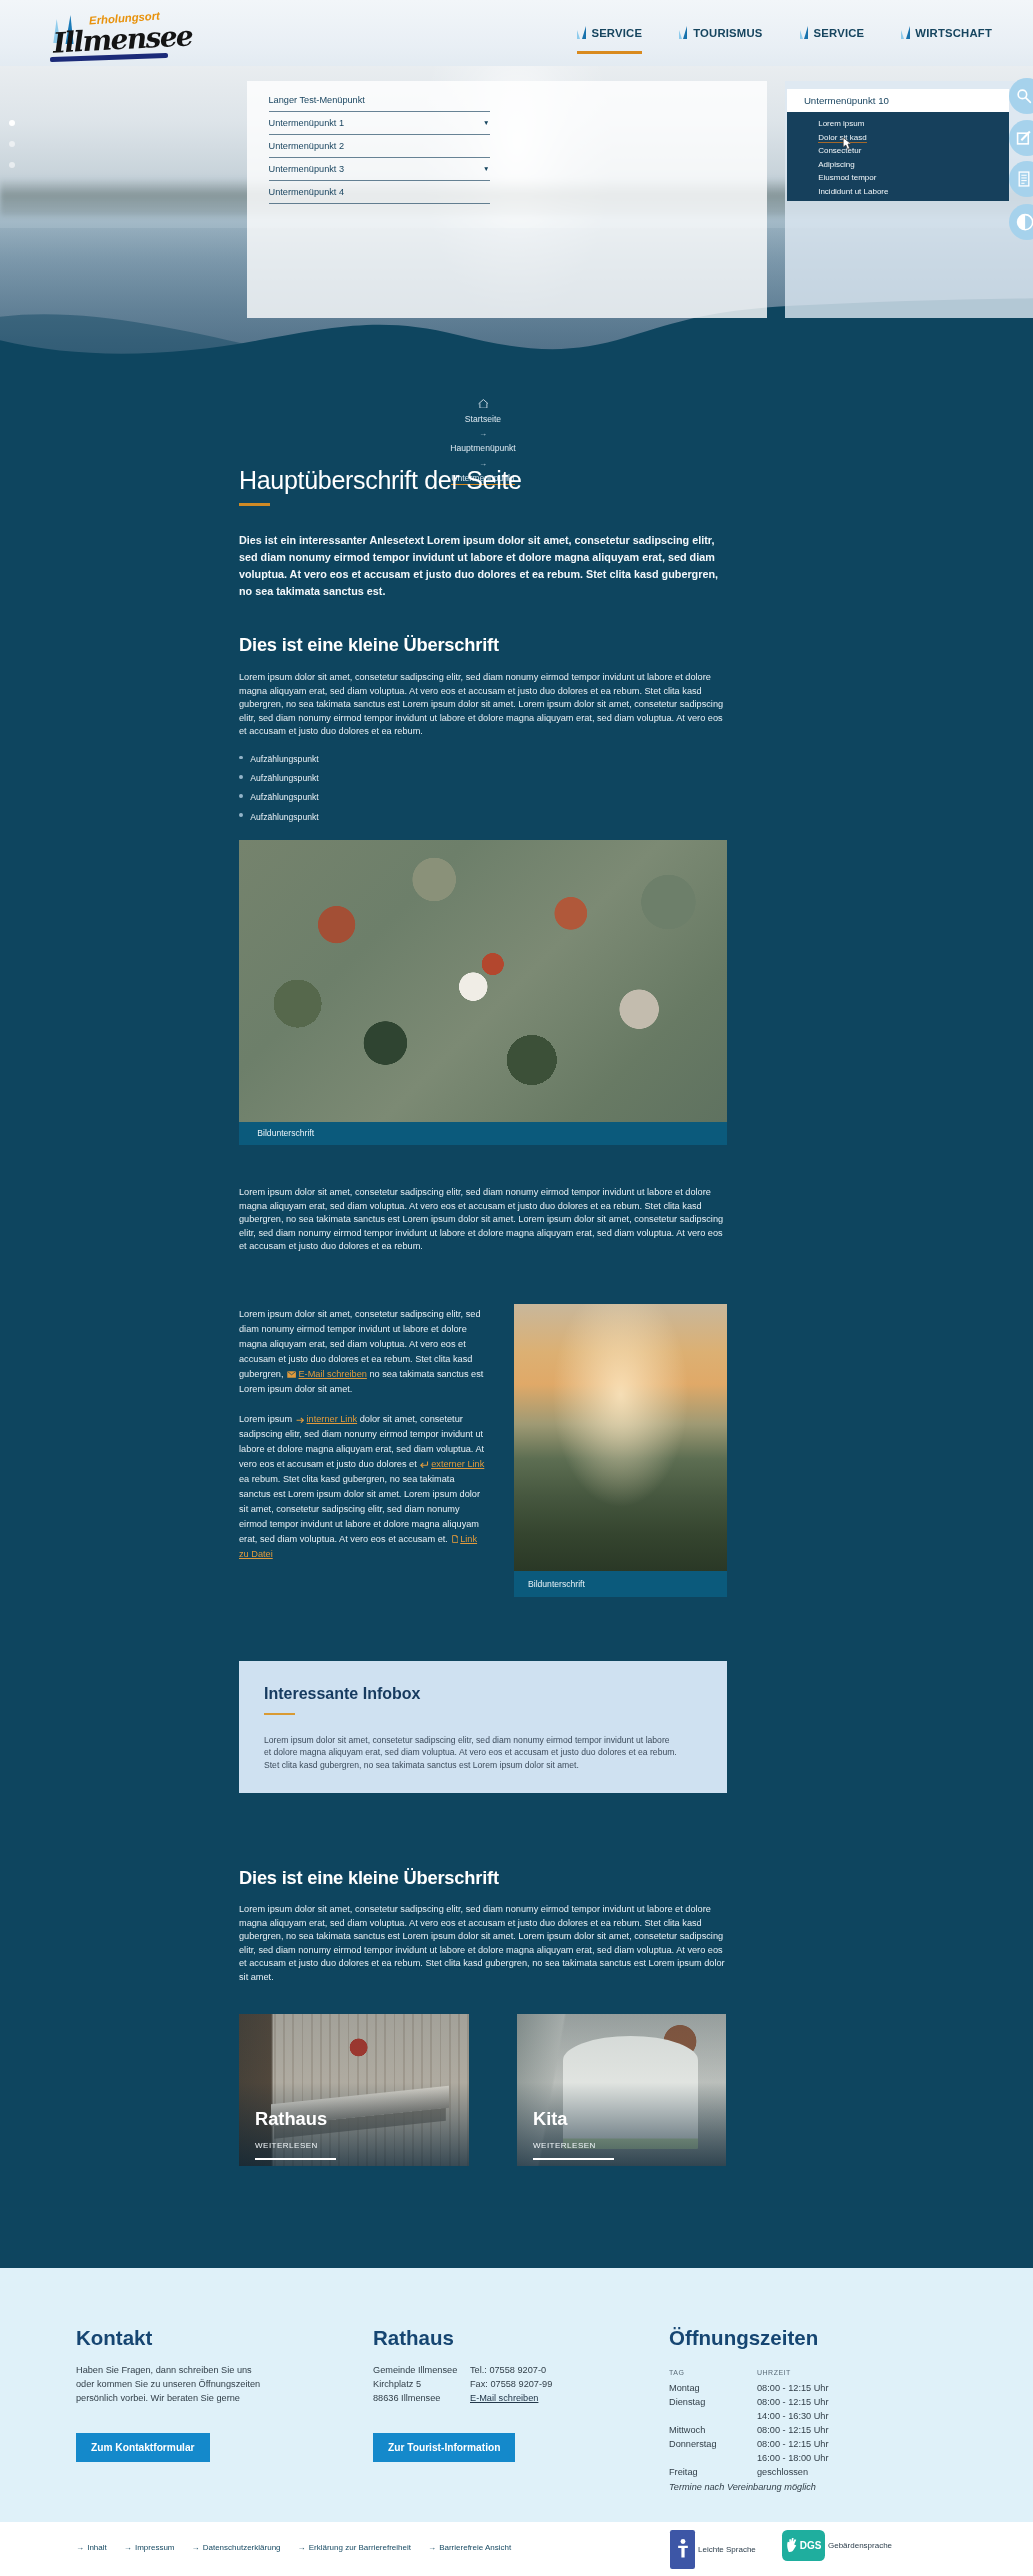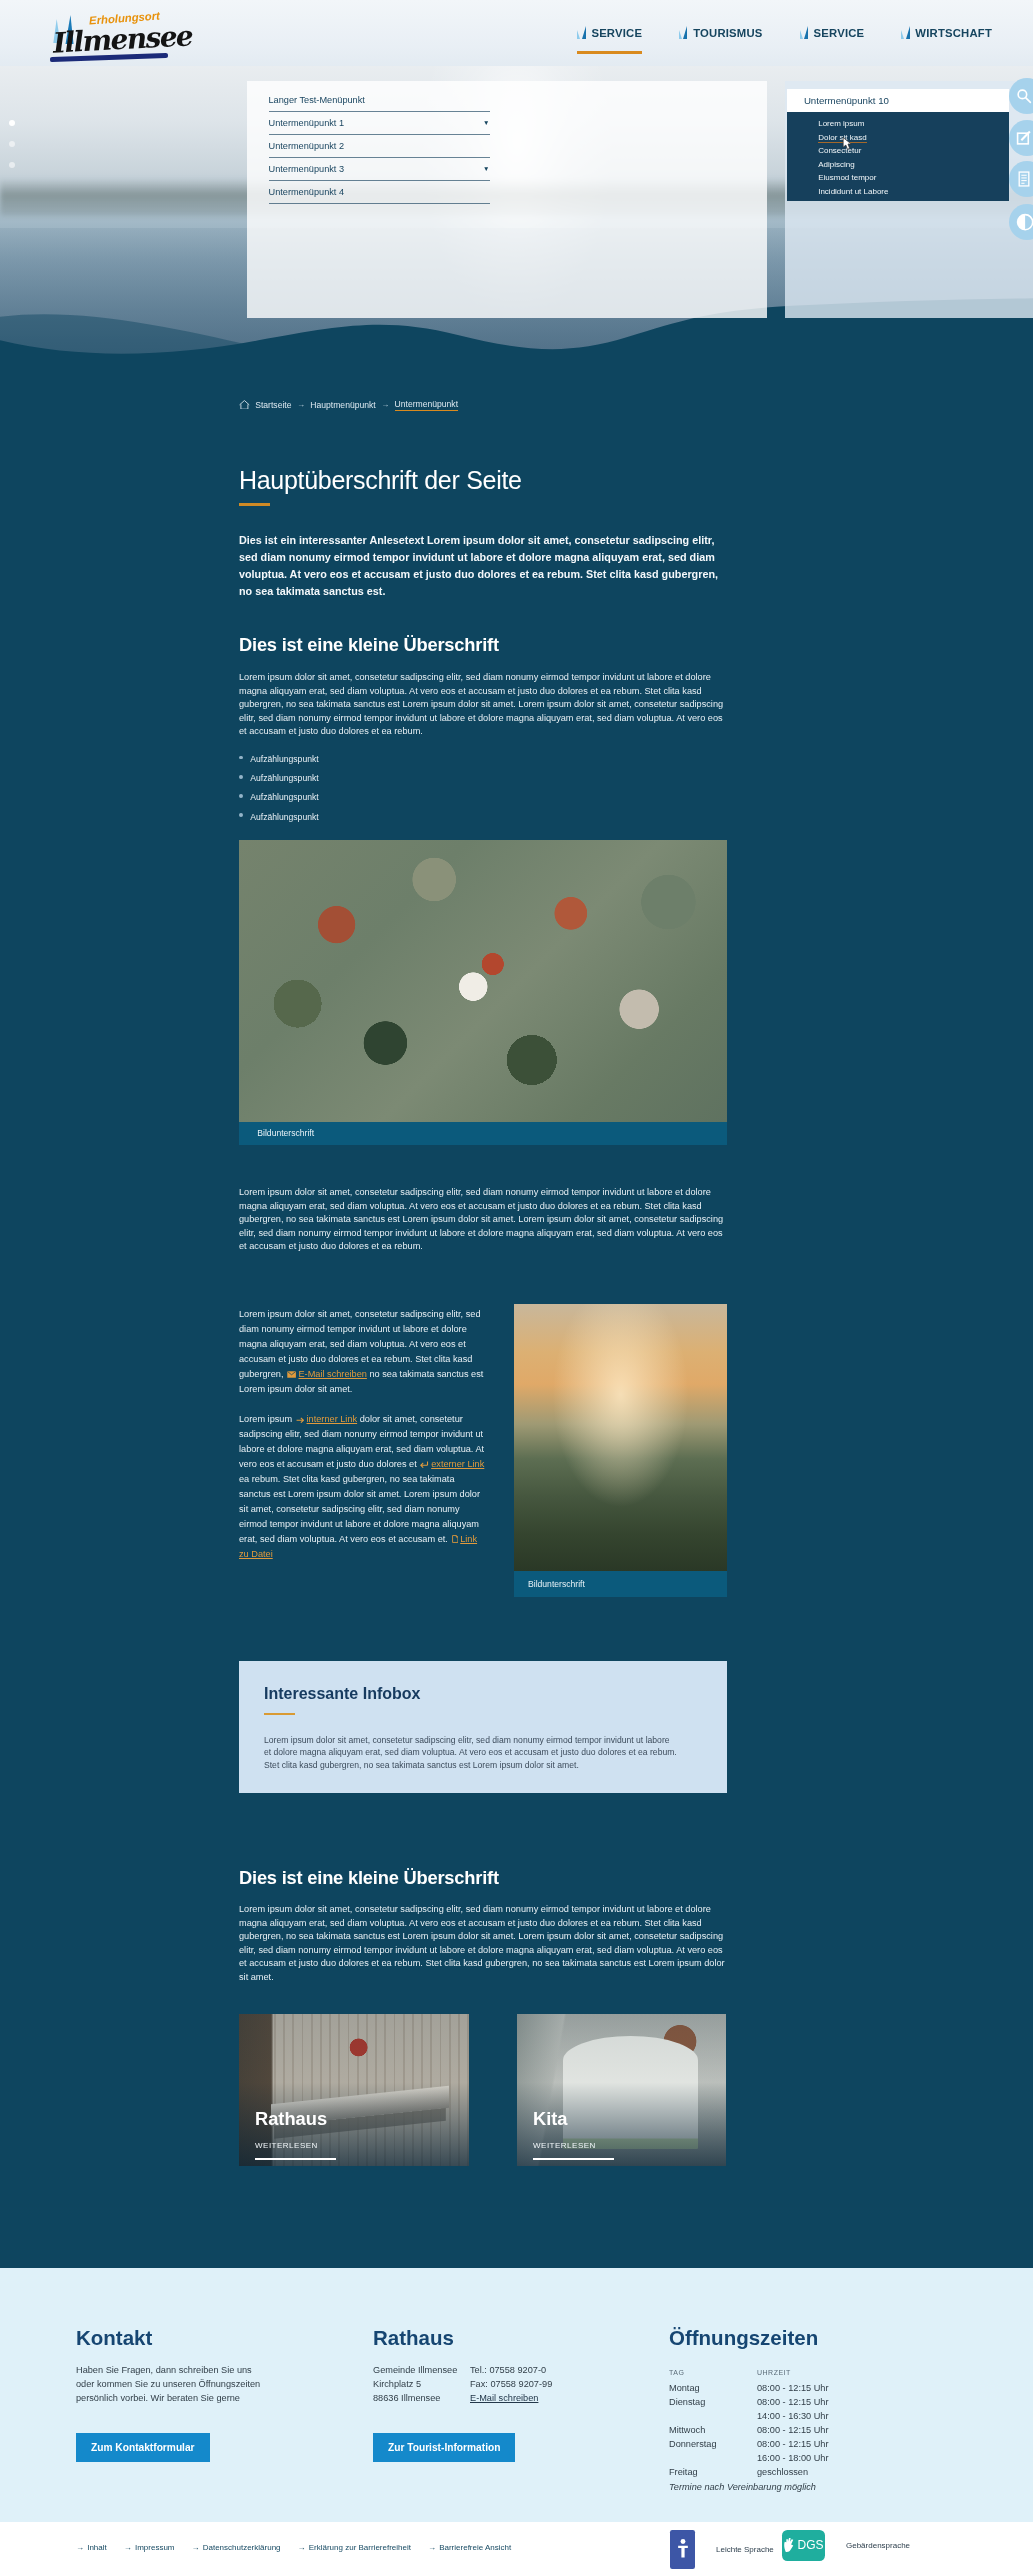--- a/index.html
+++ b/index.html
@@ -196,31 +196,31 @@
   .hours-note { position:absolute; top:214px; left:669px; color:#33404a; font-size:9.2px;
     font-style:italic; }
 
   
   .bottombar { position:absolute; top:2522px; left:0; width:1034px; height:54px;
     background:#ffffff; z-index:3; }
   .bb-links { position:absolute; left:76px; top:20.5px; display:flex; gap:17px; }
   .bb-link { display:flex; align-items:center; gap:3.2px; color:#174a63; font-size:8px;
     cursor:pointer; }
   .bb-arrow { color:#174a63; font-size:8px; }
-  .access { position:absolute; top:7.5px; display:flex; align-items:center; gap:21px; }
+  .access { position:absolute; top:7.5px; display:flex; align-items:center; gap:3px; }
   .acc-easy { left:670px; }
   .acc-sign { left:782px; }
   .ls-icon { width:25px; height:39px; background:#3d56a6; border-radius:2.2px; display:flex;
     align-items:center; justify-content:center; cursor:pointer; }
   .dgs-icon { width:43px; height:31px; background:#1fae9e; border-radius:5.4px; display:flex;
     align-items:center; justify-content:center; gap:2.2px; cursor:pointer; }
-  .dgs-label { color:#ffffff; font-weight:normal; font-size:12px; }
+  .dgs-label { color:#ffffff; font-weight:bold; font-size:10px; }
   .acc-text { color:#2c3e4c; font-size:8px; }
 
-  .abs { position:absolute; }
+  .abs { position:absolute;flex-direction:column; }
 </style>
 </head>
 <body>
 
 <header class="site-header">
   <div class="logo">
     <span class="logo-sail-a"></span>
     <span class="logo-sail-b"></span>
     <span class="logo-pre">Erholungsort</span>
     <span class="logo-name">Illmensee</span>

